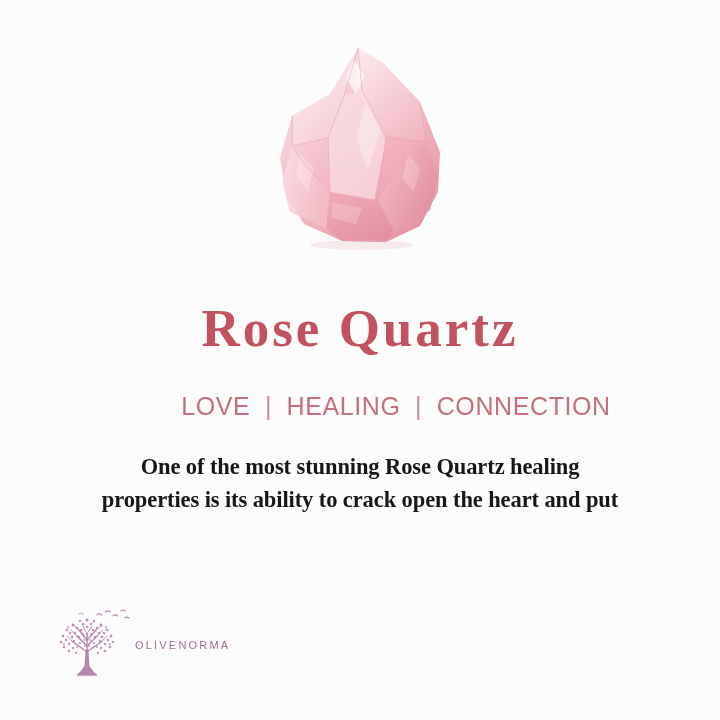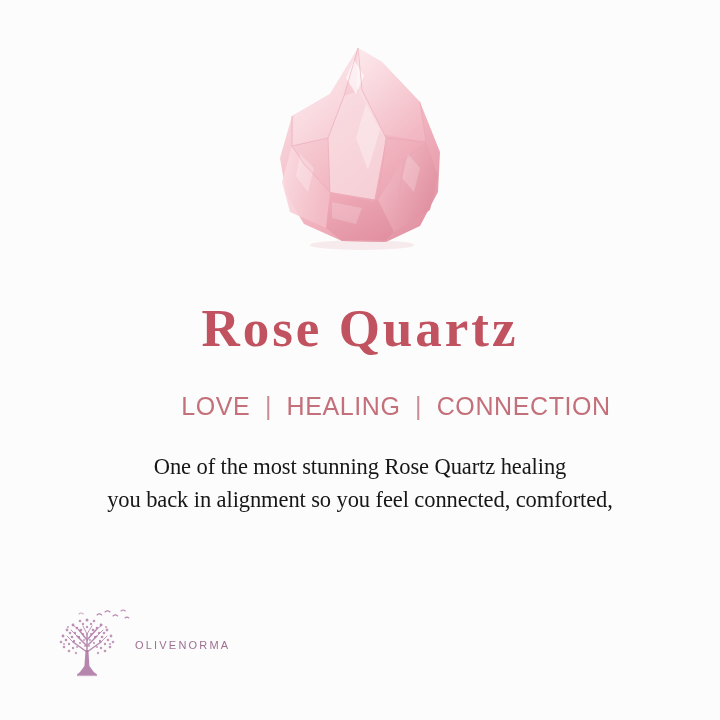--- a/index.html
+++ b/index.html
@@ -91,20 +91,21 @@
     position: absolute;
     top: 450px;
     left: 18px;
     width: 684px;
     text-align: center;
     color: #171717;
     font-family: "Liberation Serif", serif;
     font-size: 22.5px;
     line-height: 33px;
     letter-spacing: -0.1px;
+    font-weight: bold;
   }
   .body-copy .ln {
     display: block;
     white-space: nowrap;
   }
 
   
   .logo {
     position: absolute;
     left: 0;
@@ -206,21 +207,21 @@
   <div class="tagline">
     <span>LOVE</span>
     <span class="sep">|</span>
     <span>HEALING</span>
     <span class="sep">|</span>
     <span>CONNECTION</span>
   </div>
 
   <div class="body-copy">
     <span class="ln">One of the most stunning Rose Quartz healing</span>
-    <span class="ln">you back in alignment so you feel connected, comforted,</span>
+    <span class="ln">properties is its ability to crack open the heart and put</span>
   </div>
 
   <div class="logo">
     <svg class="logo-mark" viewBox="0 0 96 72" xmlns="http://www.w3.org/2000/svg">
       <g fill="#b07ca8">
 
         <path d="M46.6 42 L45.4 58 L41 64 L38 66.5 L38 67.4 L58 67.4 L58 66.5 L54.8 64 L50.4 58 L49.4 42 Z" opacity="0.92"></path>
 
         <path d="M38 67.4 L58 67.4 L58 68.2 L38 68.2 Z" opacity="0.5"></path>
 

